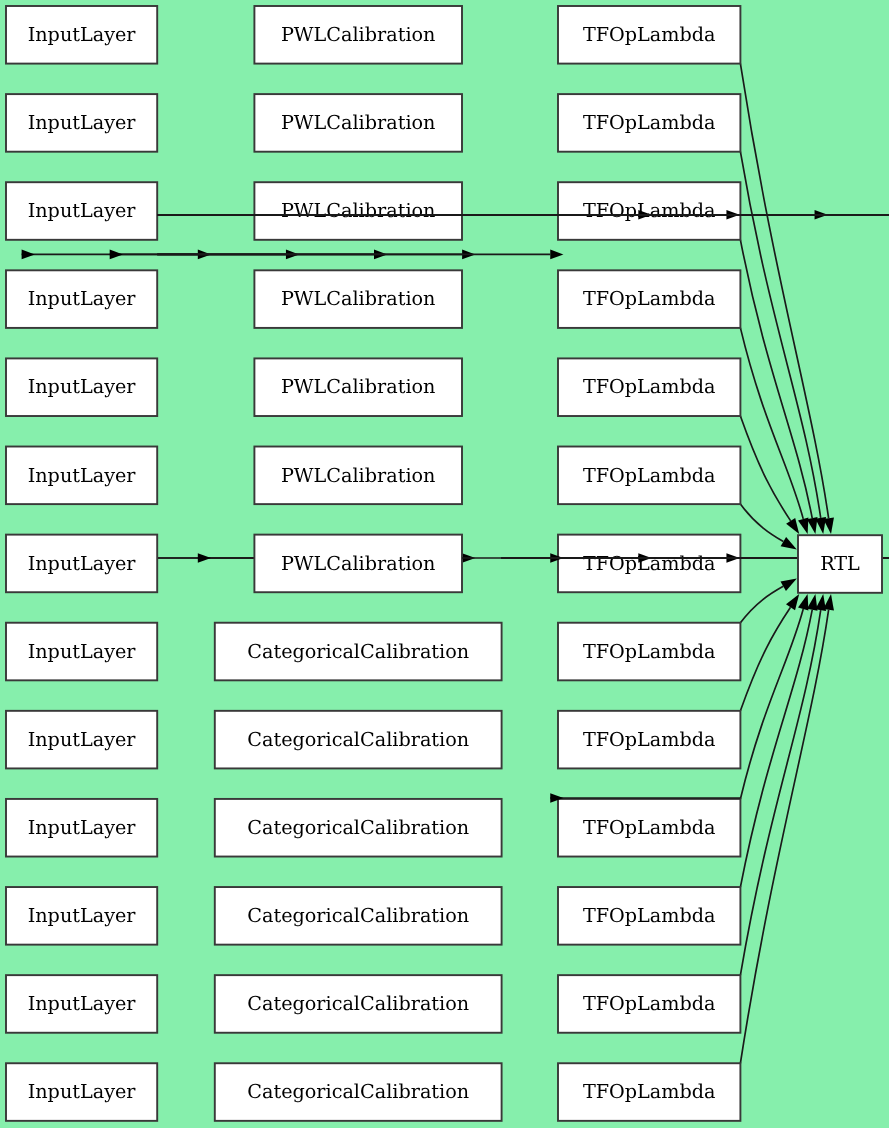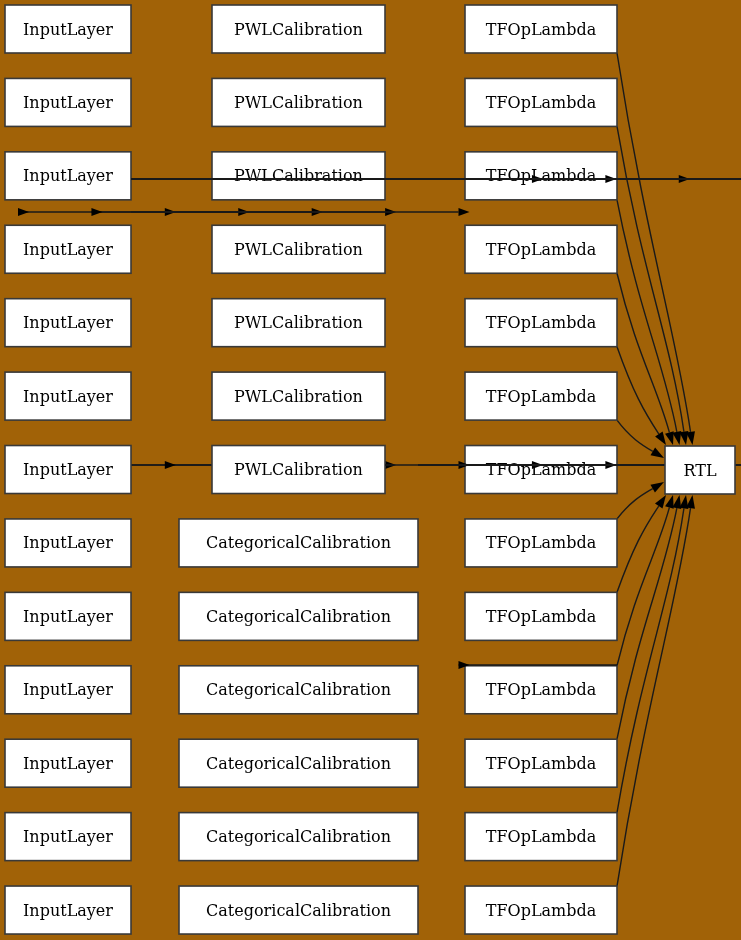--- a/index.html
+++ b/index.html
@@ -4,21 +4,21 @@
 <style>
   html, body {
     margin: 0;
     padding: 0;
     background: #ffffff;
   }
   #graph-root {
     position: relative;
     width: 741px;
     height: 940px;
-    background: #a16207;
+    background: #86efac;
     overflow: hidden;
     font-family: "DejaVu Serif", "Liberation Serif", serif;
   }
   svg#graph-svg {
     position: absolute;
     top: 0; left: 0;
     width: 741px;
     height: 940px;
     display: block;
   }

